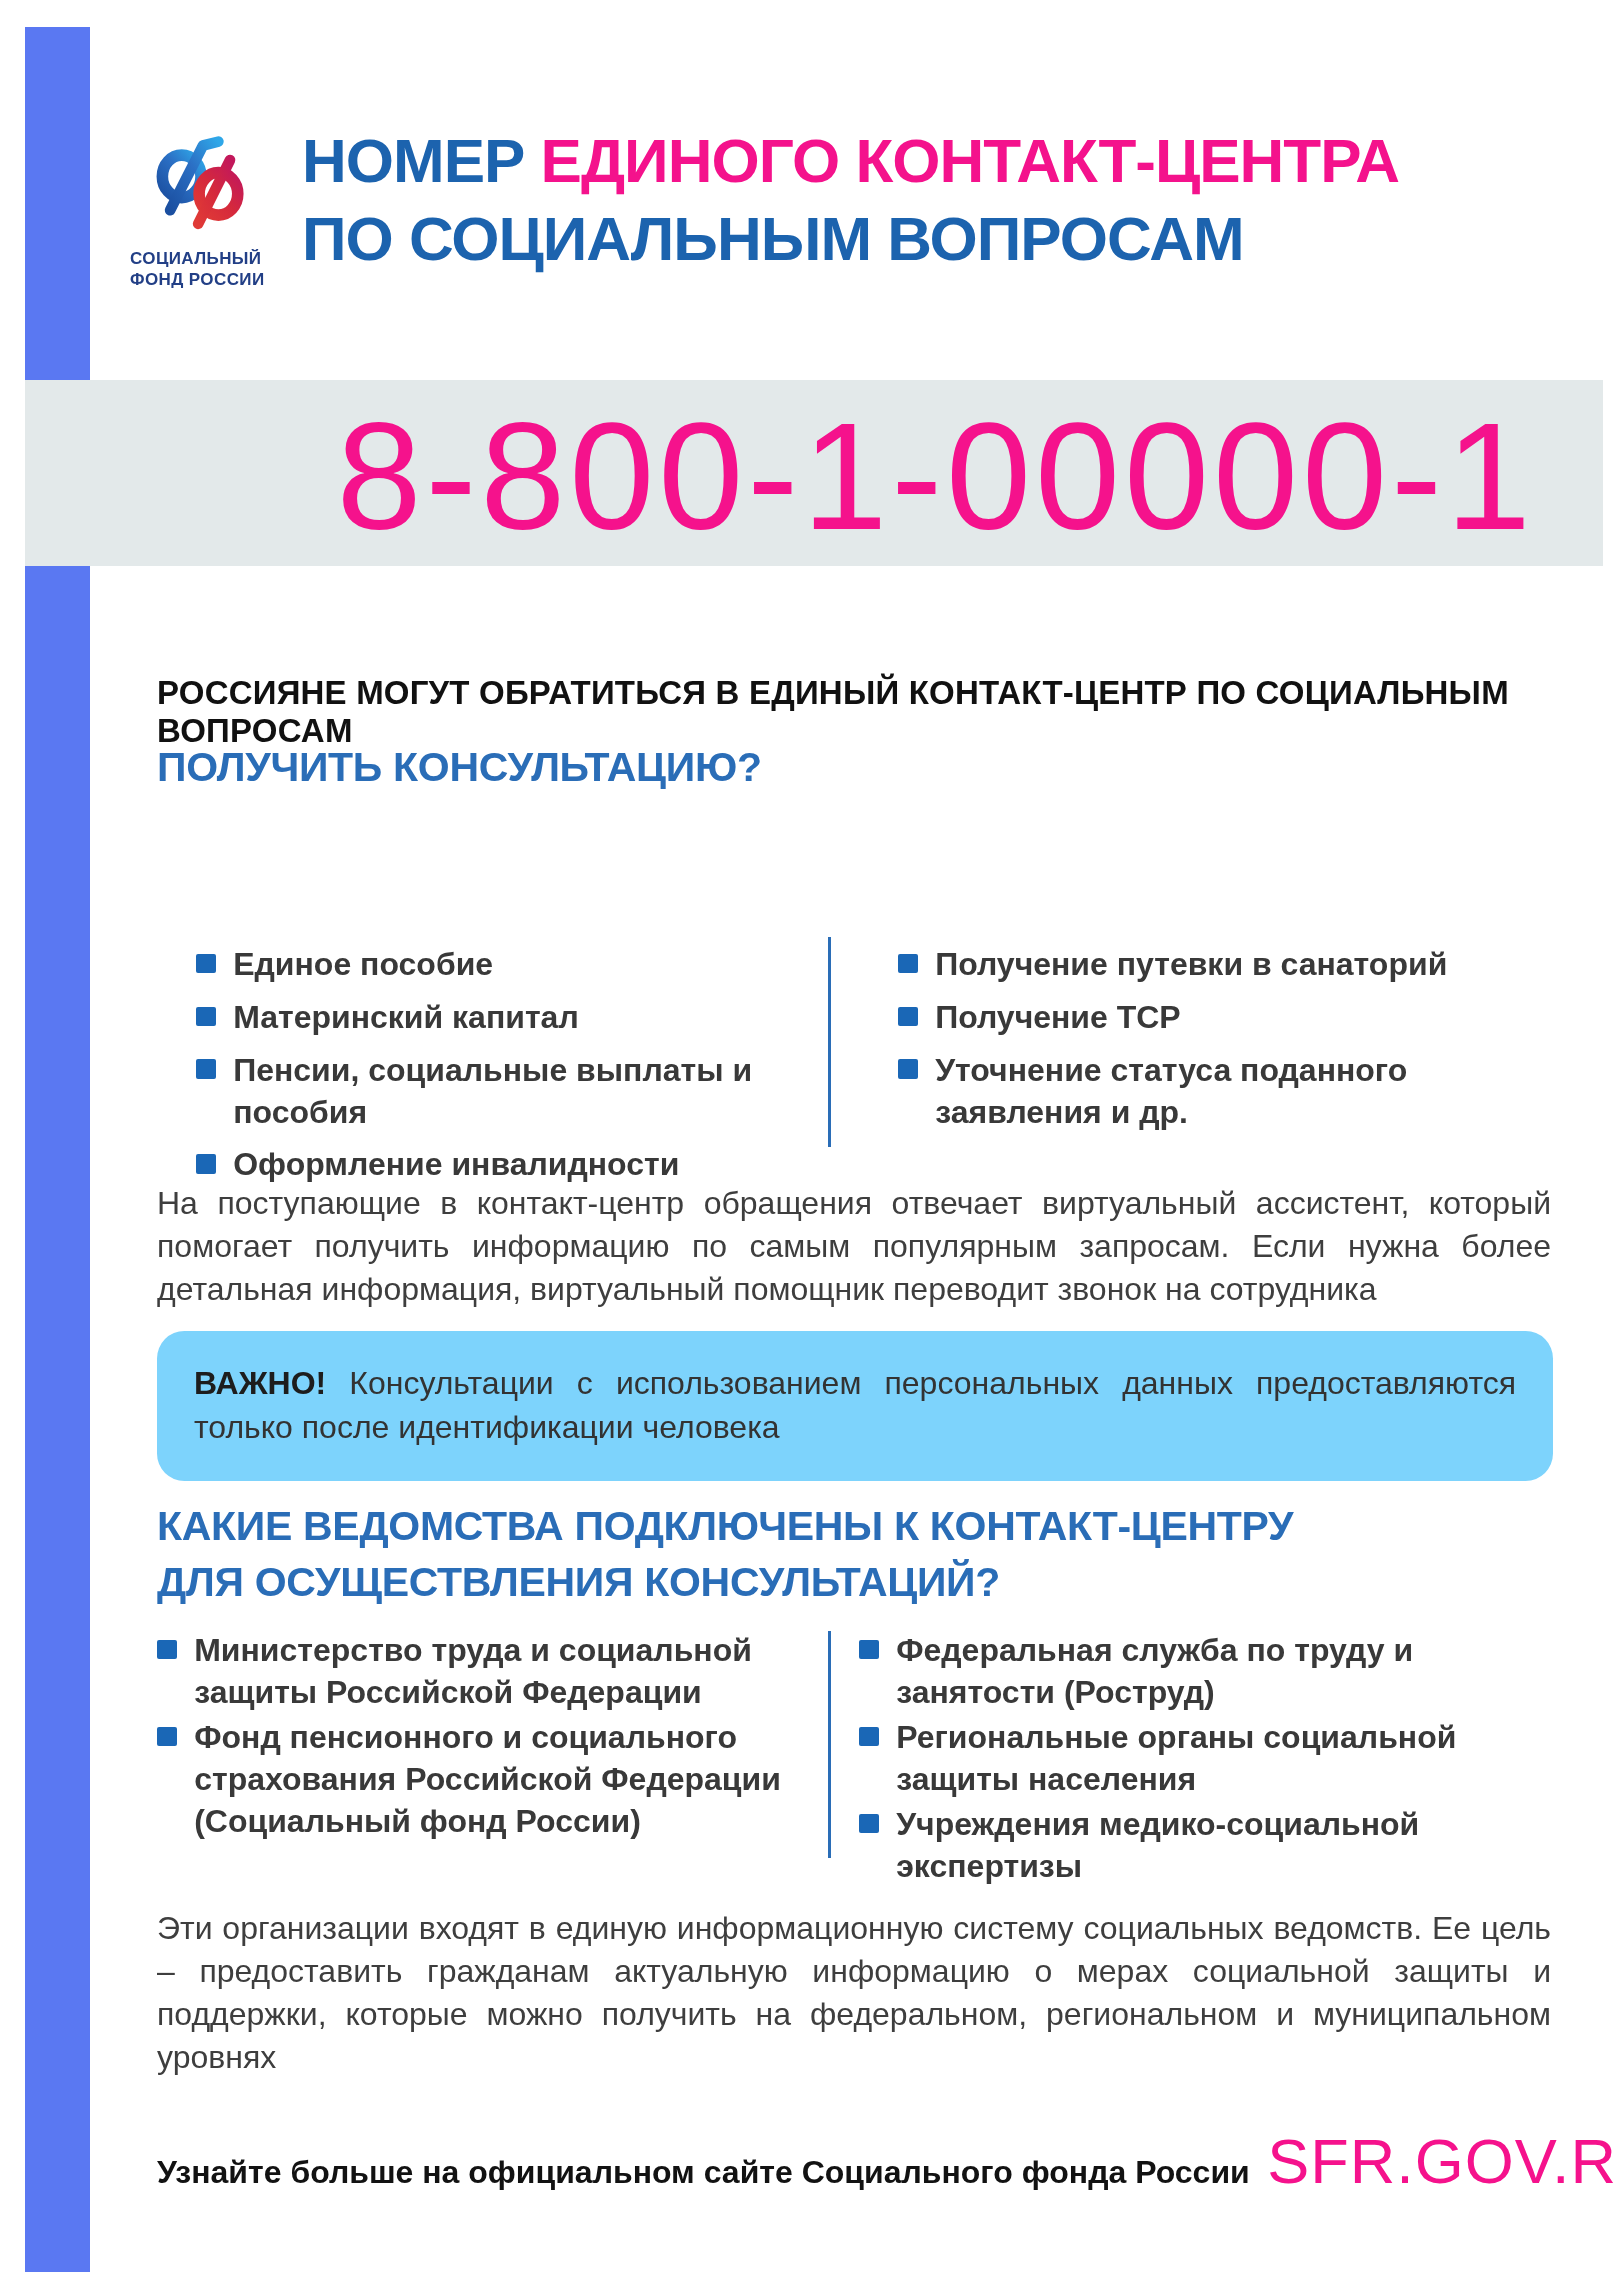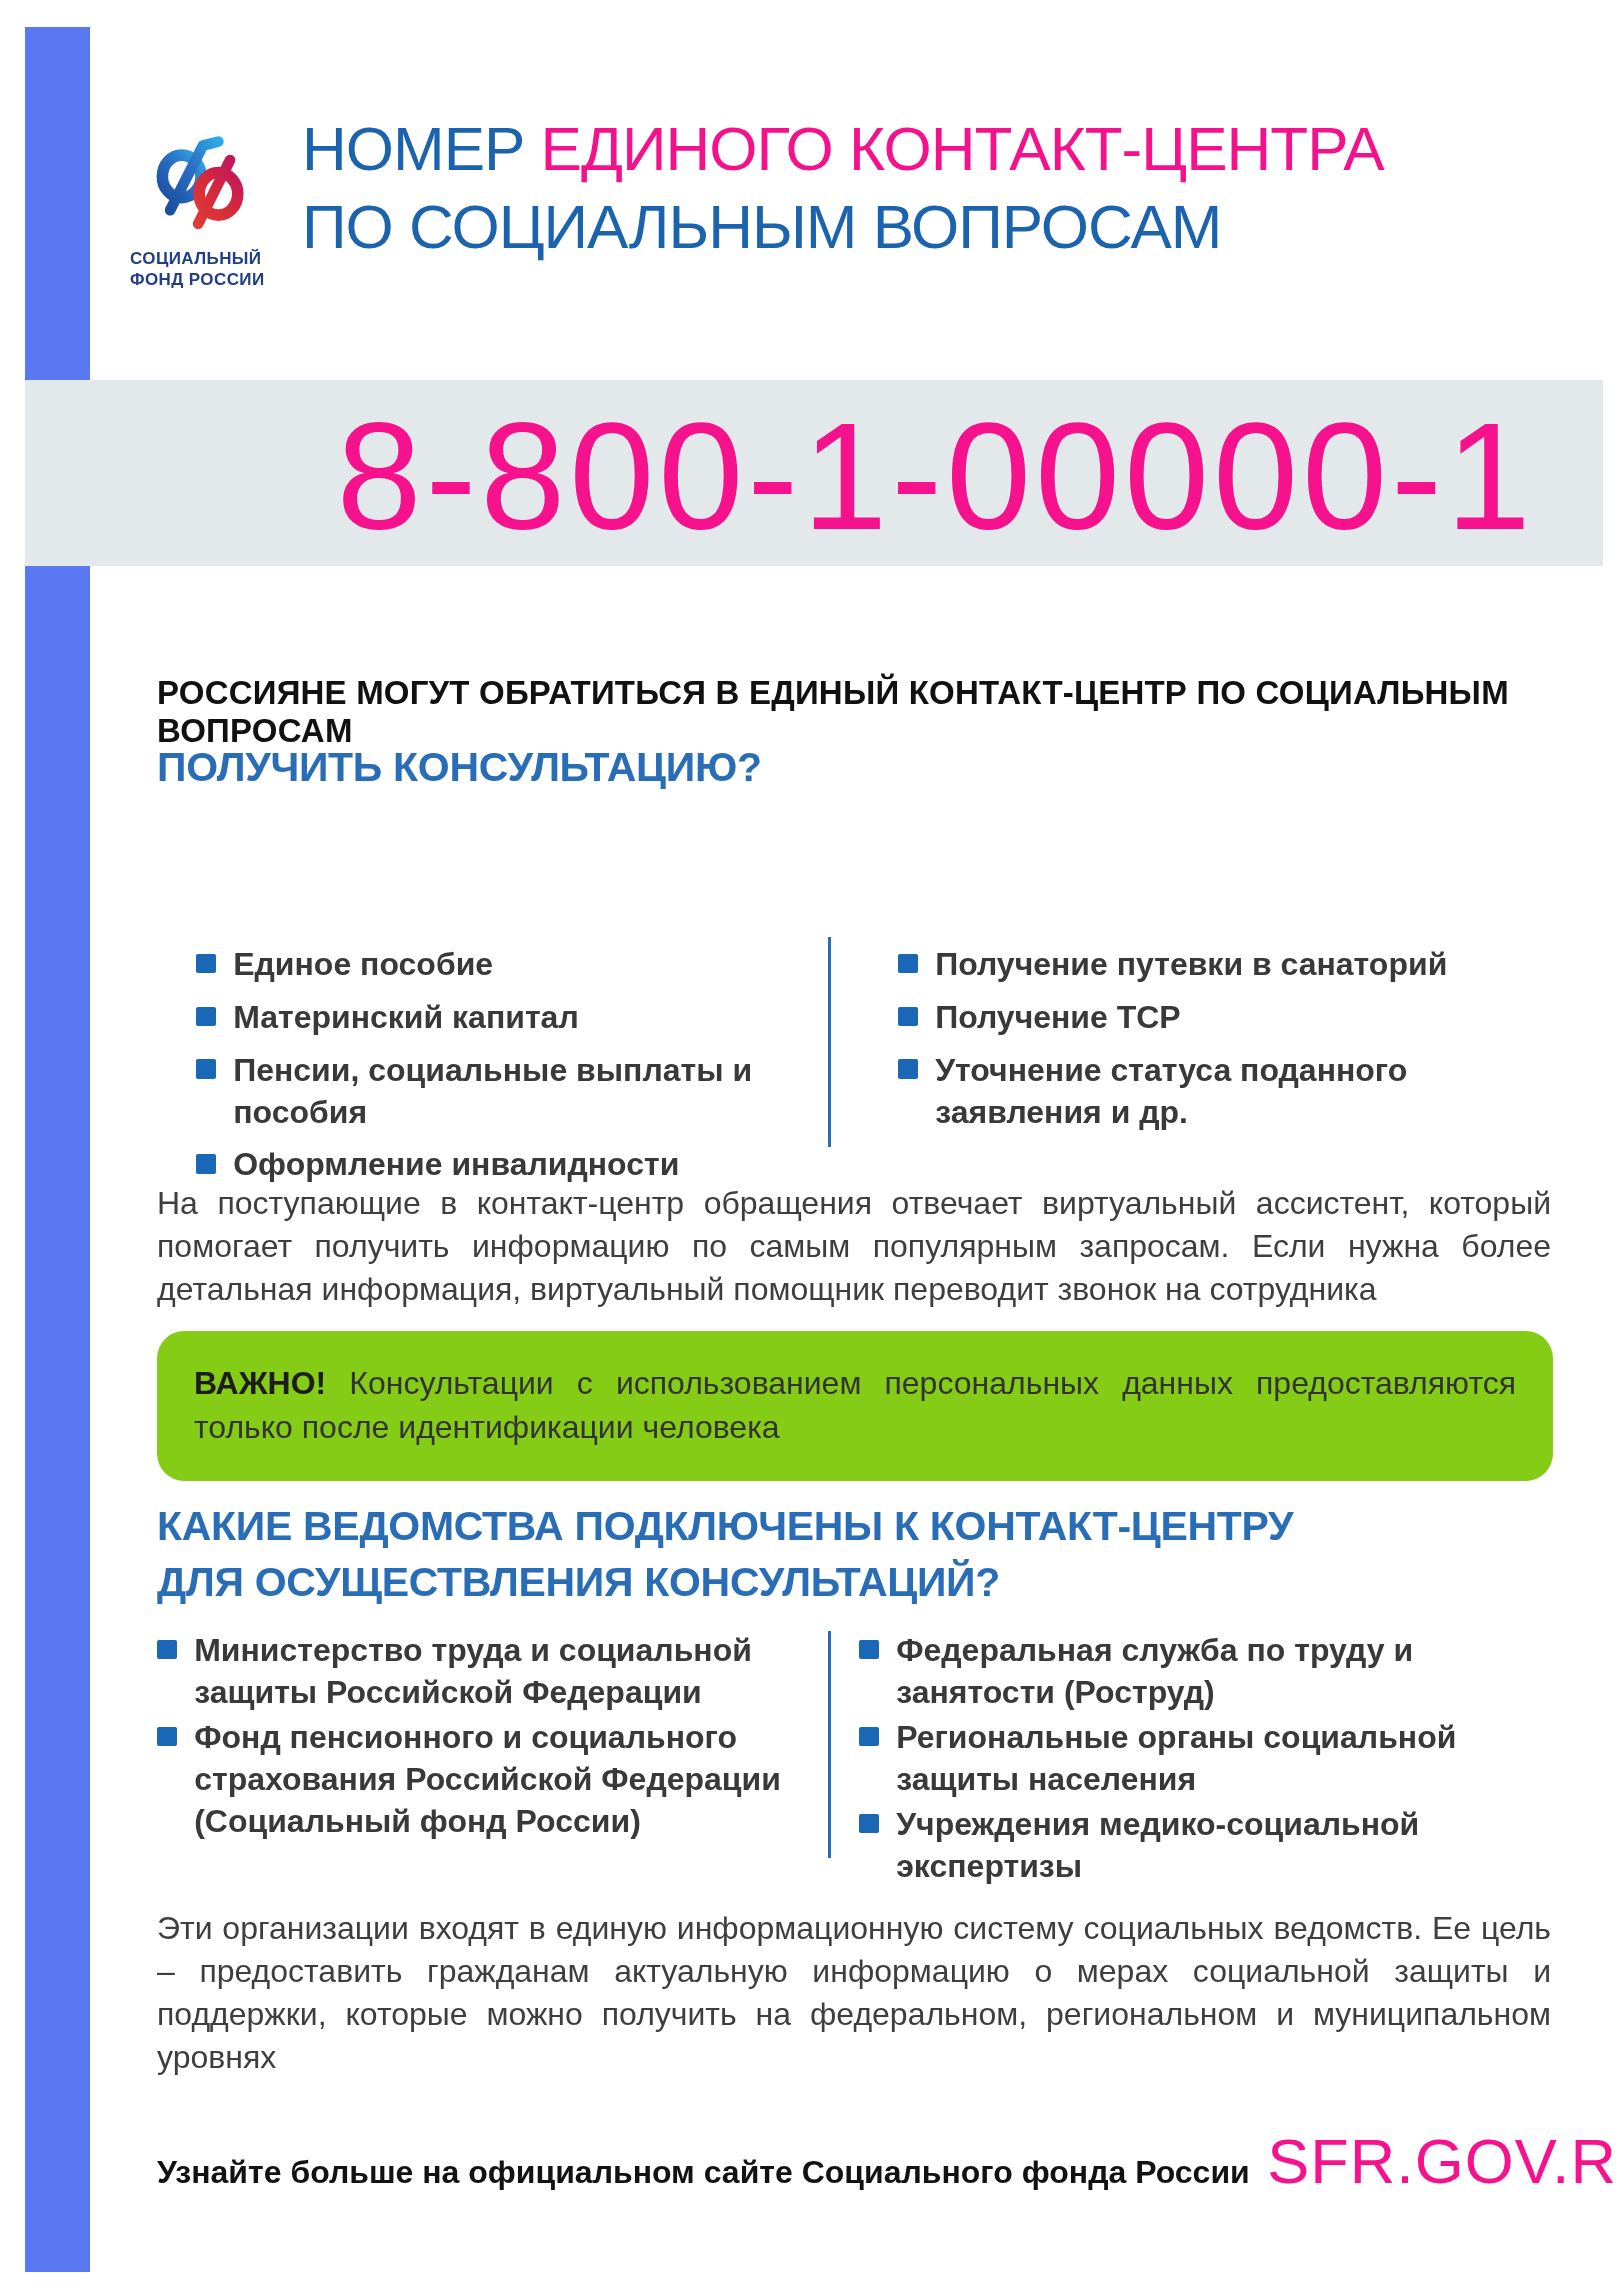--- a/index.html
+++ b/index.html
@@ -17,22 +17,22 @@
   }
   
   .brand{position:absolute;left:130px;top:131px;width:167px;}
   .brand-icon{width:116px;height:116px;margin-left:13.7px;display:block;}
   .brand-caption{
     margin-top:2px;font-size:17px;font-weight:bold;line-height:20.6px;
     color:#223f86;letter-spacing:0.4px;
   }
   
   .title{
-    position:absolute;left:302px;top:110px;
-    font-size:62px;font-weight:normal;line-height:78px;letter-spacing:-1px;
+    position:absolute;left:302px;top:122px;
+    font-size:62px;font-weight:bold;line-height:78px;letter-spacing:-1px;
     color:#1c63ae;white-space:nowrap;
   }
   .title .pink{color:#f4128c;}
   
   .band{
     position:absolute;left:24.5px;top:380px;width:1578px;height:186px;
     background:#e3e9ea;
   }
   .phone{
     position:absolute;left:276px;top:0;height:186px;line-height:192px;
@@ -76,21 +76,21 @@
     background:#1a67b6;border-radius:2px;
   }
   .divider{
     position:absolute;left:828px;width:2.9px;background:#2a6db7;
   }
   .divider-1{top:937px;height:210px;}
   .divider-2{top:1631px;height:227px;}
   
   .important{
     position:absolute;left:157px;top:1331px;width:1396px;
-    background:#84cc16;border-radius:27.4px;box-sizing:border-box;
+    background:#7dd3fc;border-radius:27.4px;box-sizing:border-box;
     padding:30px 37px 32px 37px;
     font-size:32px;line-height:44px;color:#333333;text-align:justify;
   }
   .important b{color:#1d1d1d;}
   
   .footer{
     position:absolute;left:157px;top:2125px;width:1402px;
     display:flex;align-items:baseline;white-space:nowrap;
   }
   .footer-text{font-size:32px;font-weight:bold;color:#121212;}

